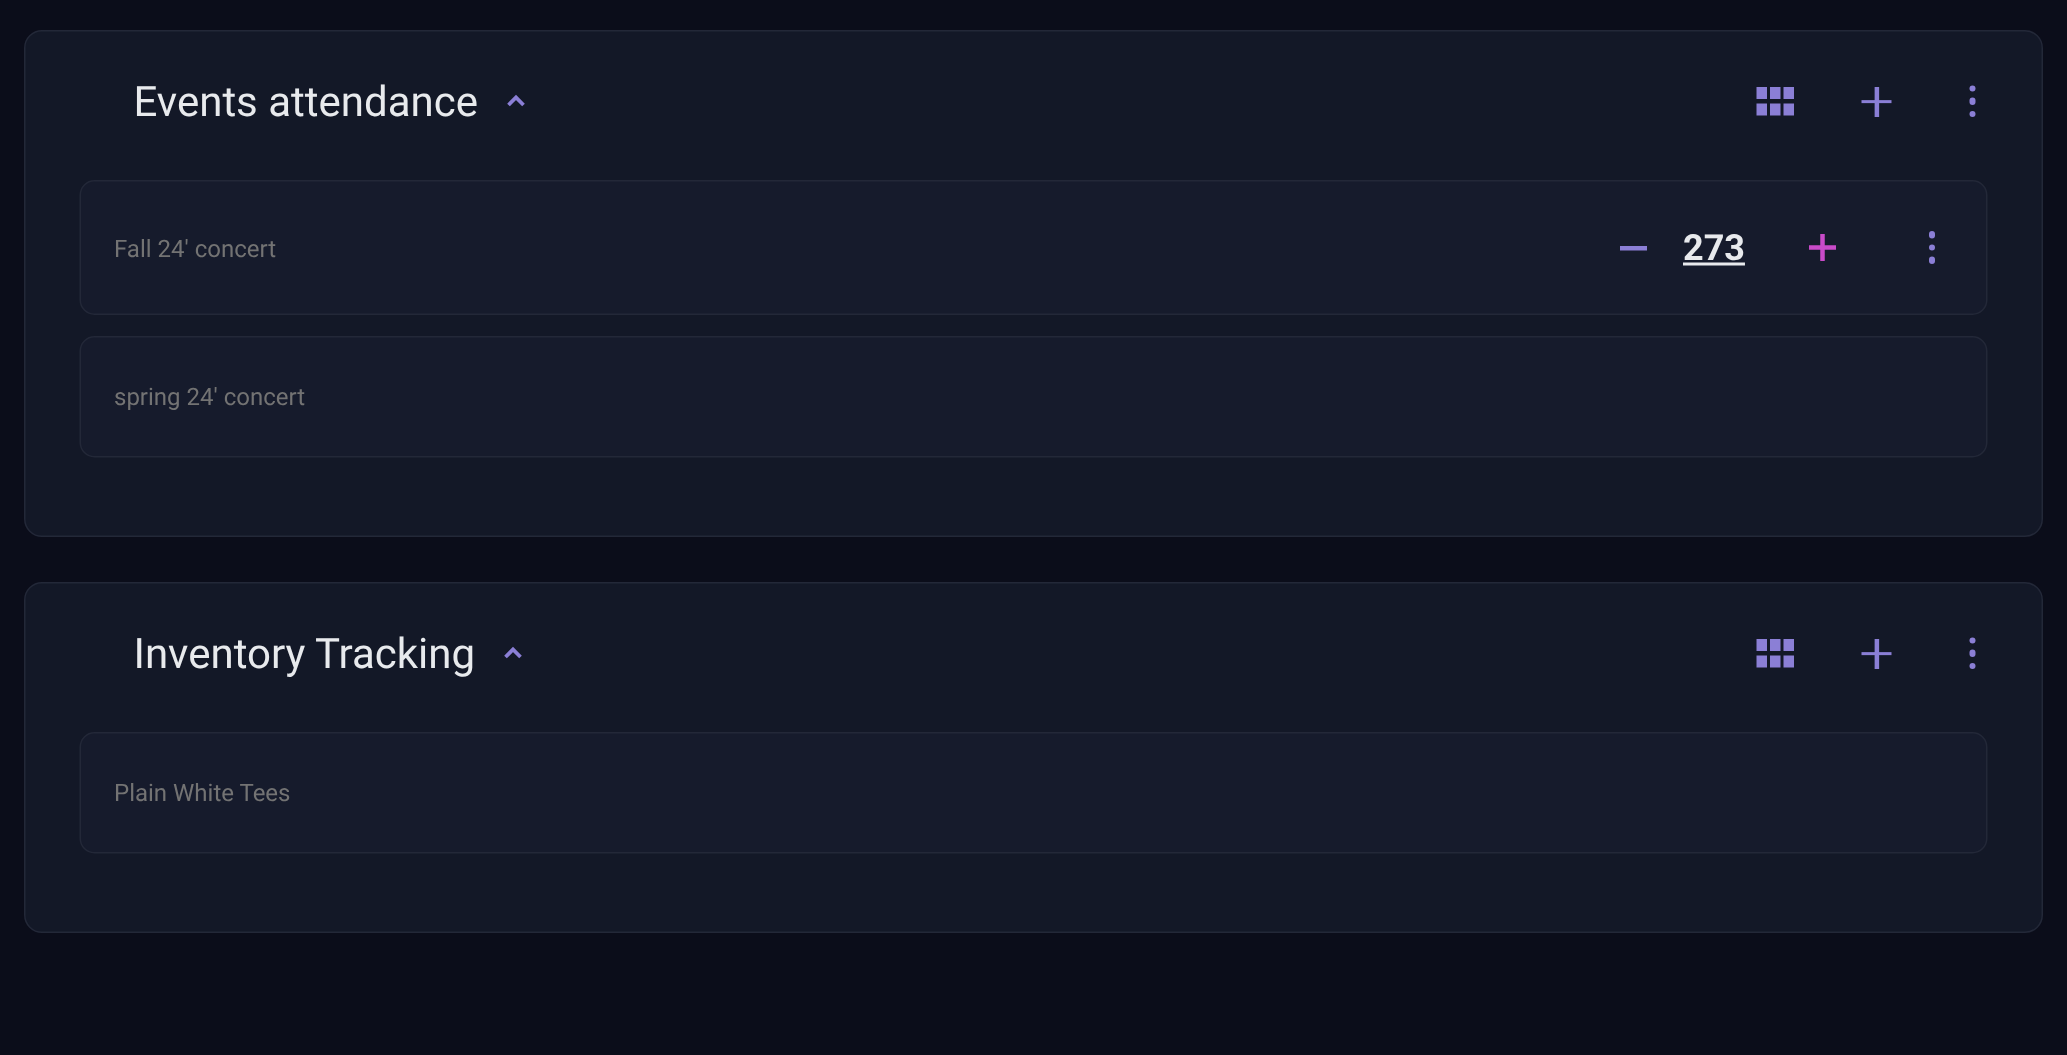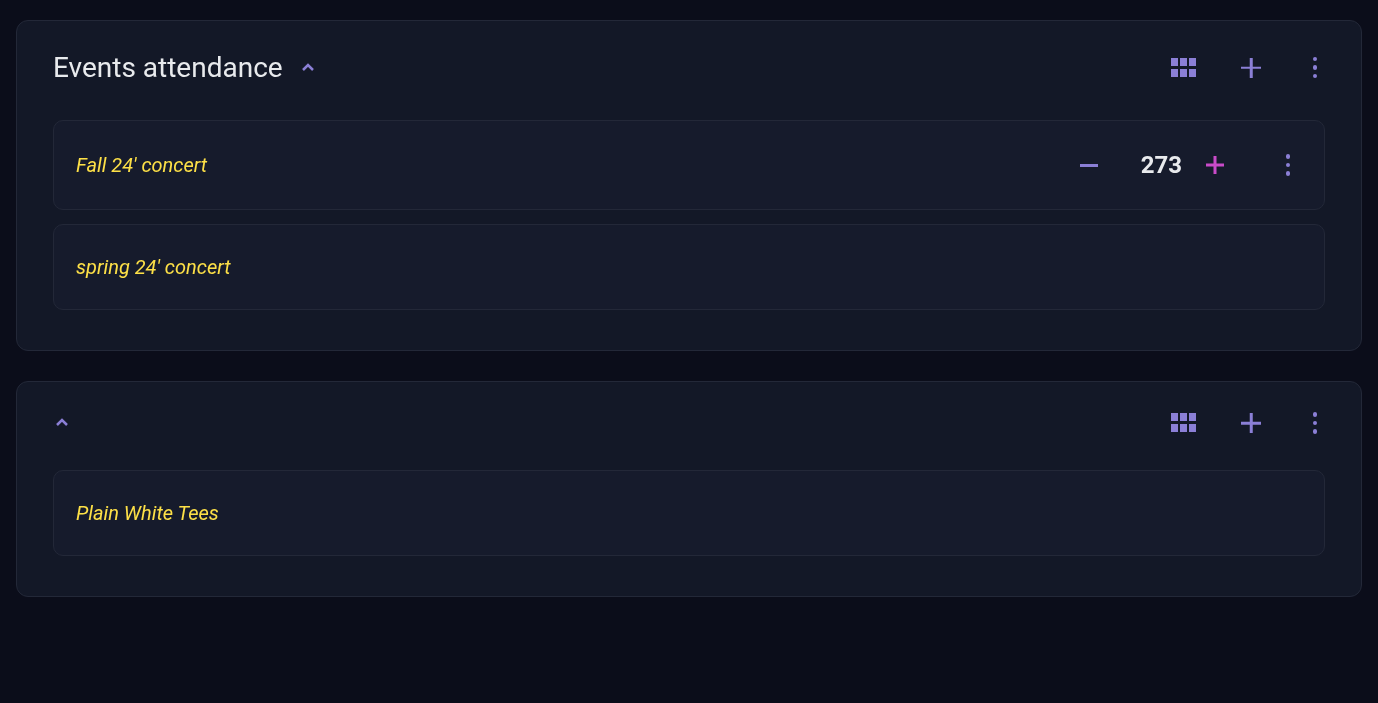--- a/index.html
+++ b/index.html
@@ -23,20 +23,21 @@
     .group-header {
       display: flex;
       align-items: center;
       justify-content: space-between;
       margin-bottom: 36px;
     }
     .group-title-wrap {
       display: flex;
       align-items: center;
       gap: 16px;
+      margin-left: 36px;
     }
     .group-title {
       color: #e8eaed;
       font-size: 28px;
       font-weight: 400;
     }
     .collapse-icon {
       width: 18px;
       height: 18px;
       display: flex;
@@ -111,45 +112,45 @@
       background: #161b2c;
       border: 1px solid #232838;
       border-radius: 10px;
       padding: 30px 26px 30px 22px;
       display: flex;
       align-items: center;
       justify-content: space-between;
       margin-bottom: 14px;
     }
     .counter-row:last-child {
-      margin-bottom: 4px;
+      margin-bottom: 16px;
     }
     .counter-name {
-      color: #fde047;
-      font-size: 20px;
+      color: #737373;
+      font-size: 16px;
       font-weight: 400;
-      font-style: italic;
     }
     .counter-controls {
       display: flex;
       align-items: center;
       gap: 24px;
     }
     .minus-btn {
       width: 18px;
       height: 3px;
       background: #8b7fd6;
       cursor: pointer;
     }
     .counter-value {
       color: #e8eaed;
       font-size: 24px;
       font-weight: 700;
       min-width: 60px;
-      text-align: right;
+      text-align: left;
+      text-decoration: underline;
     }
     .plus-btn {
       width: 18px;
       height: 18px;
       position: relative;
       cursor: pointer;
     }
     .plus-btn::before,
     .plus-btn::after {
       content: "";
@@ -220,20 +221,21 @@
   </div>
 
   <div class="counter-row">
     <div class="counter-name">spring 24' concert</div>
   </div>
 </div>
 
 <div class="group-card">
   <div class="group-header">
     <div class="group-title-wrap">
+      <h2 class="group-title">Inventory Tracking</h2>
       <span class="collapse-icon">
         <svg viewBox="0 0 16 16" width="16" height="16">
             <path d="M3 10 L8 5 L13 10"></path>
           </svg>
       </span>
     </div>
     <div class="group-actions">
       <div class="grid-icon">
         <div></div>
           <div></div>

